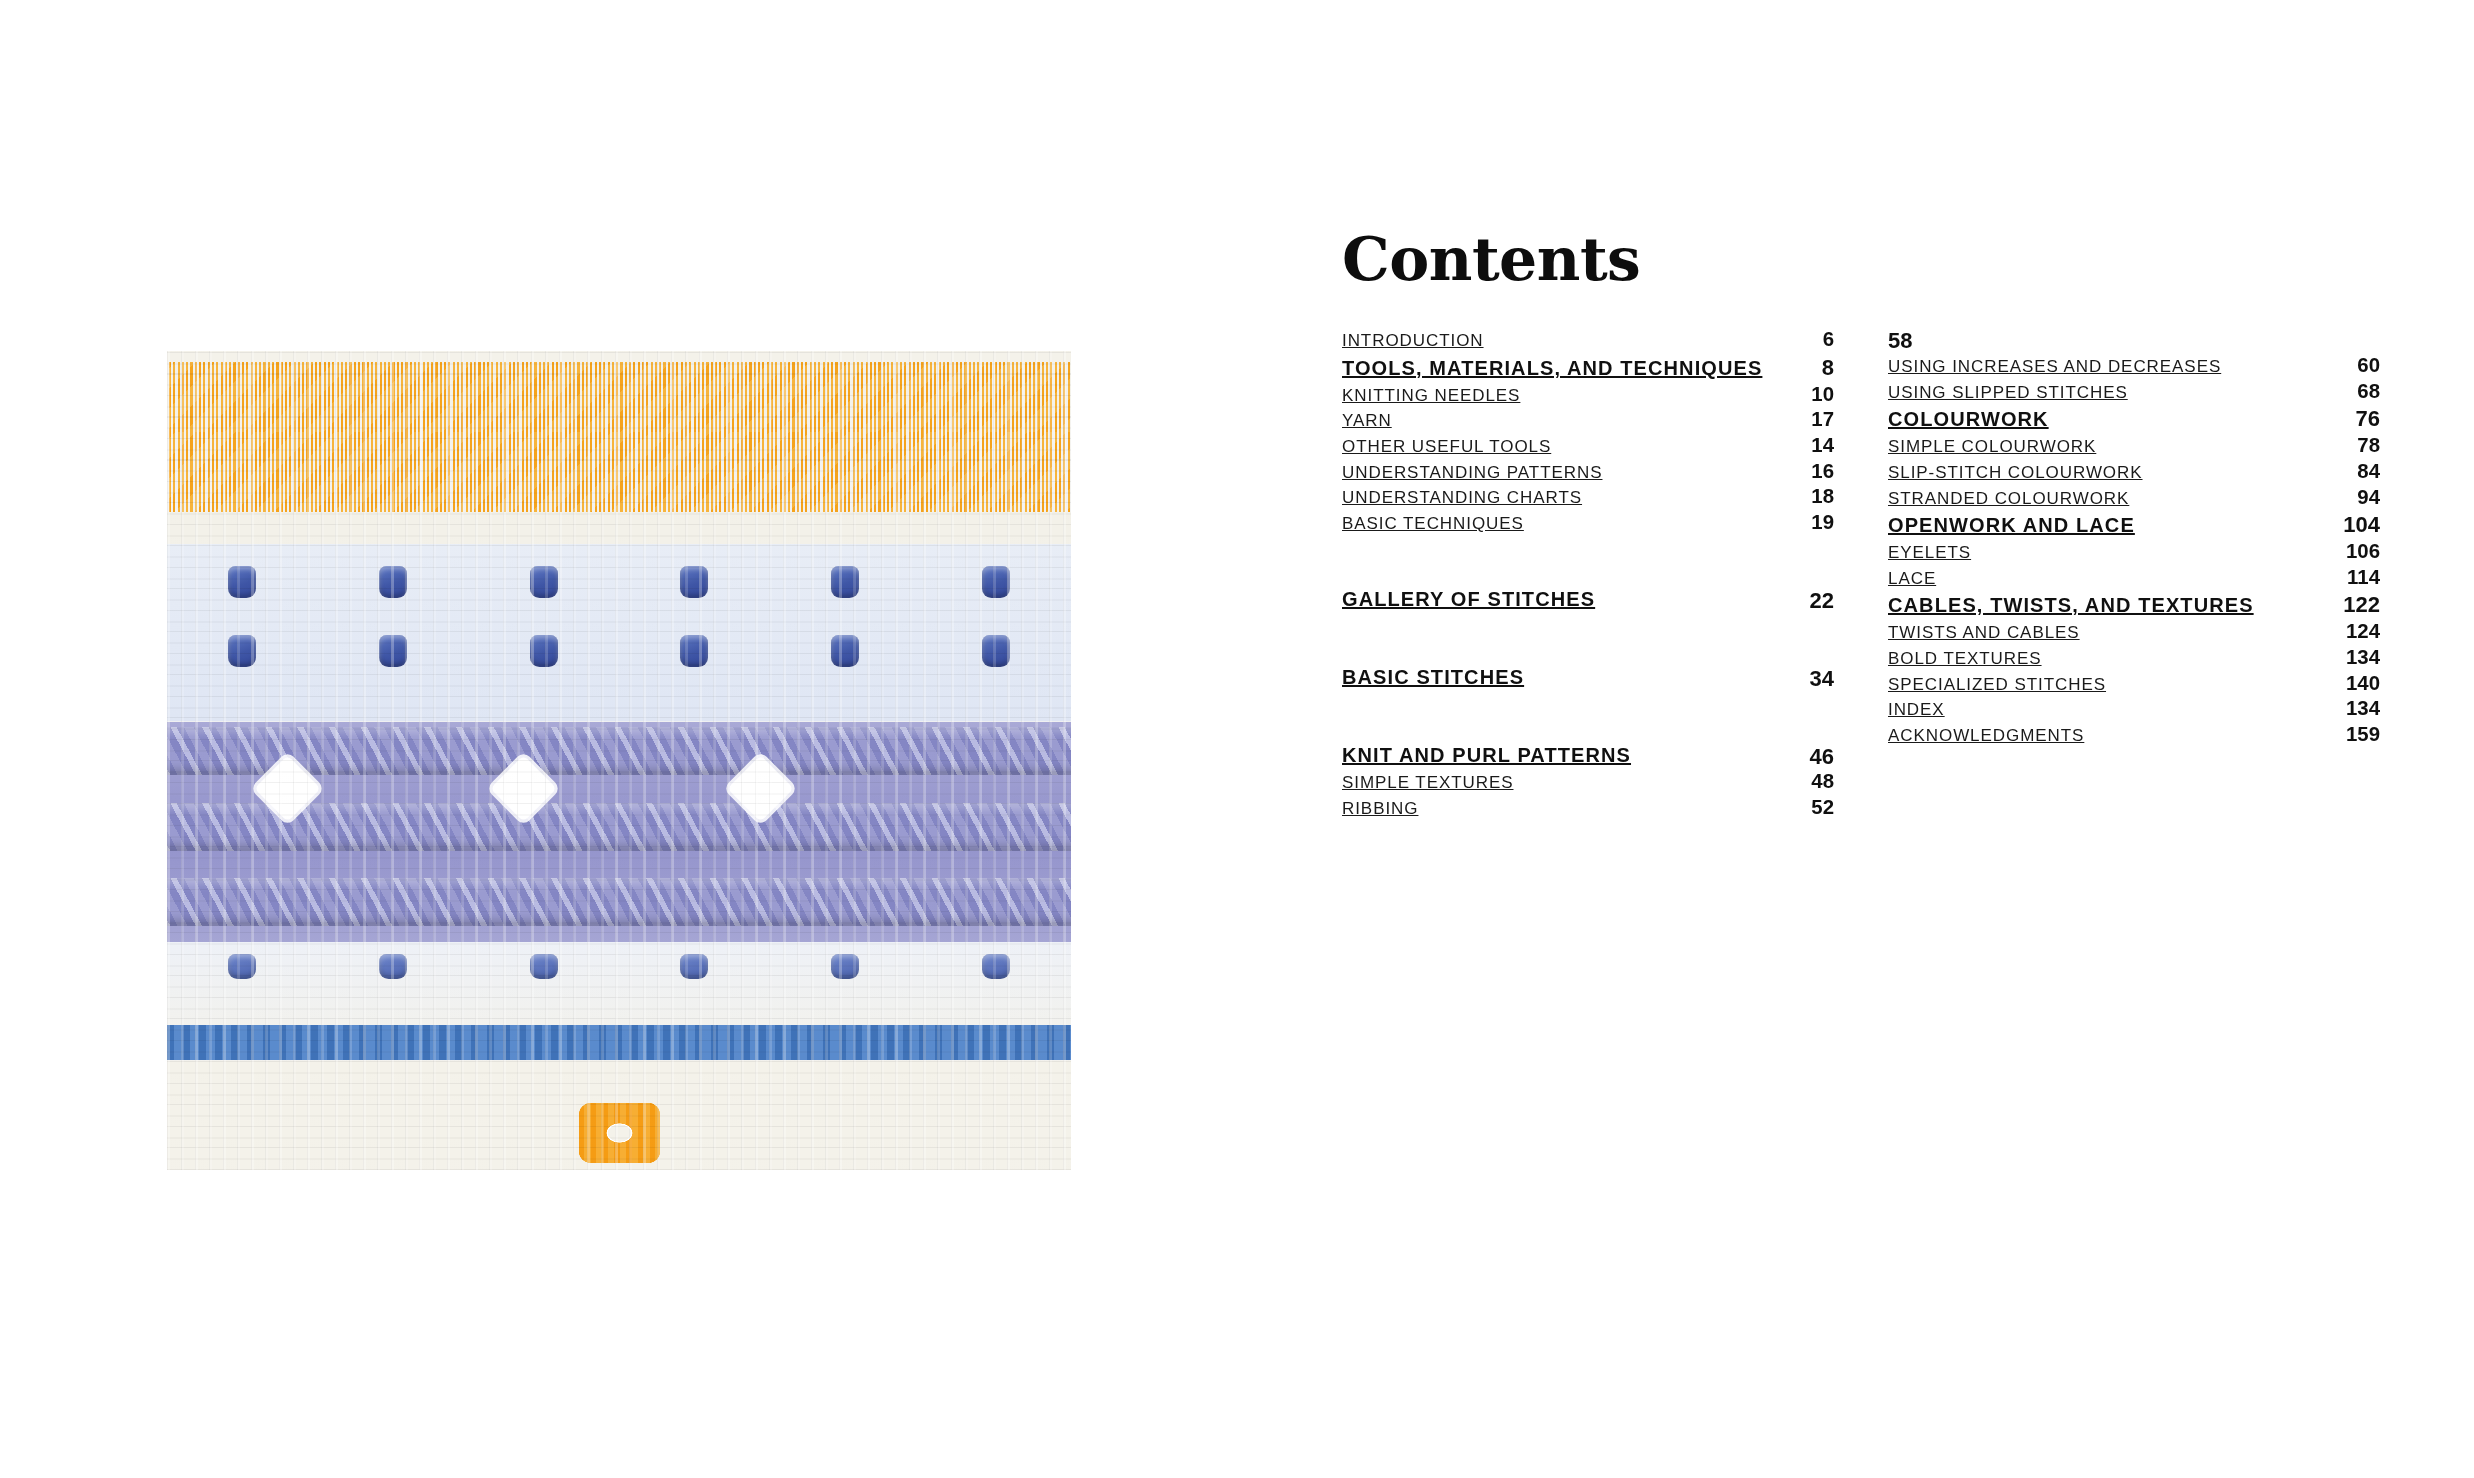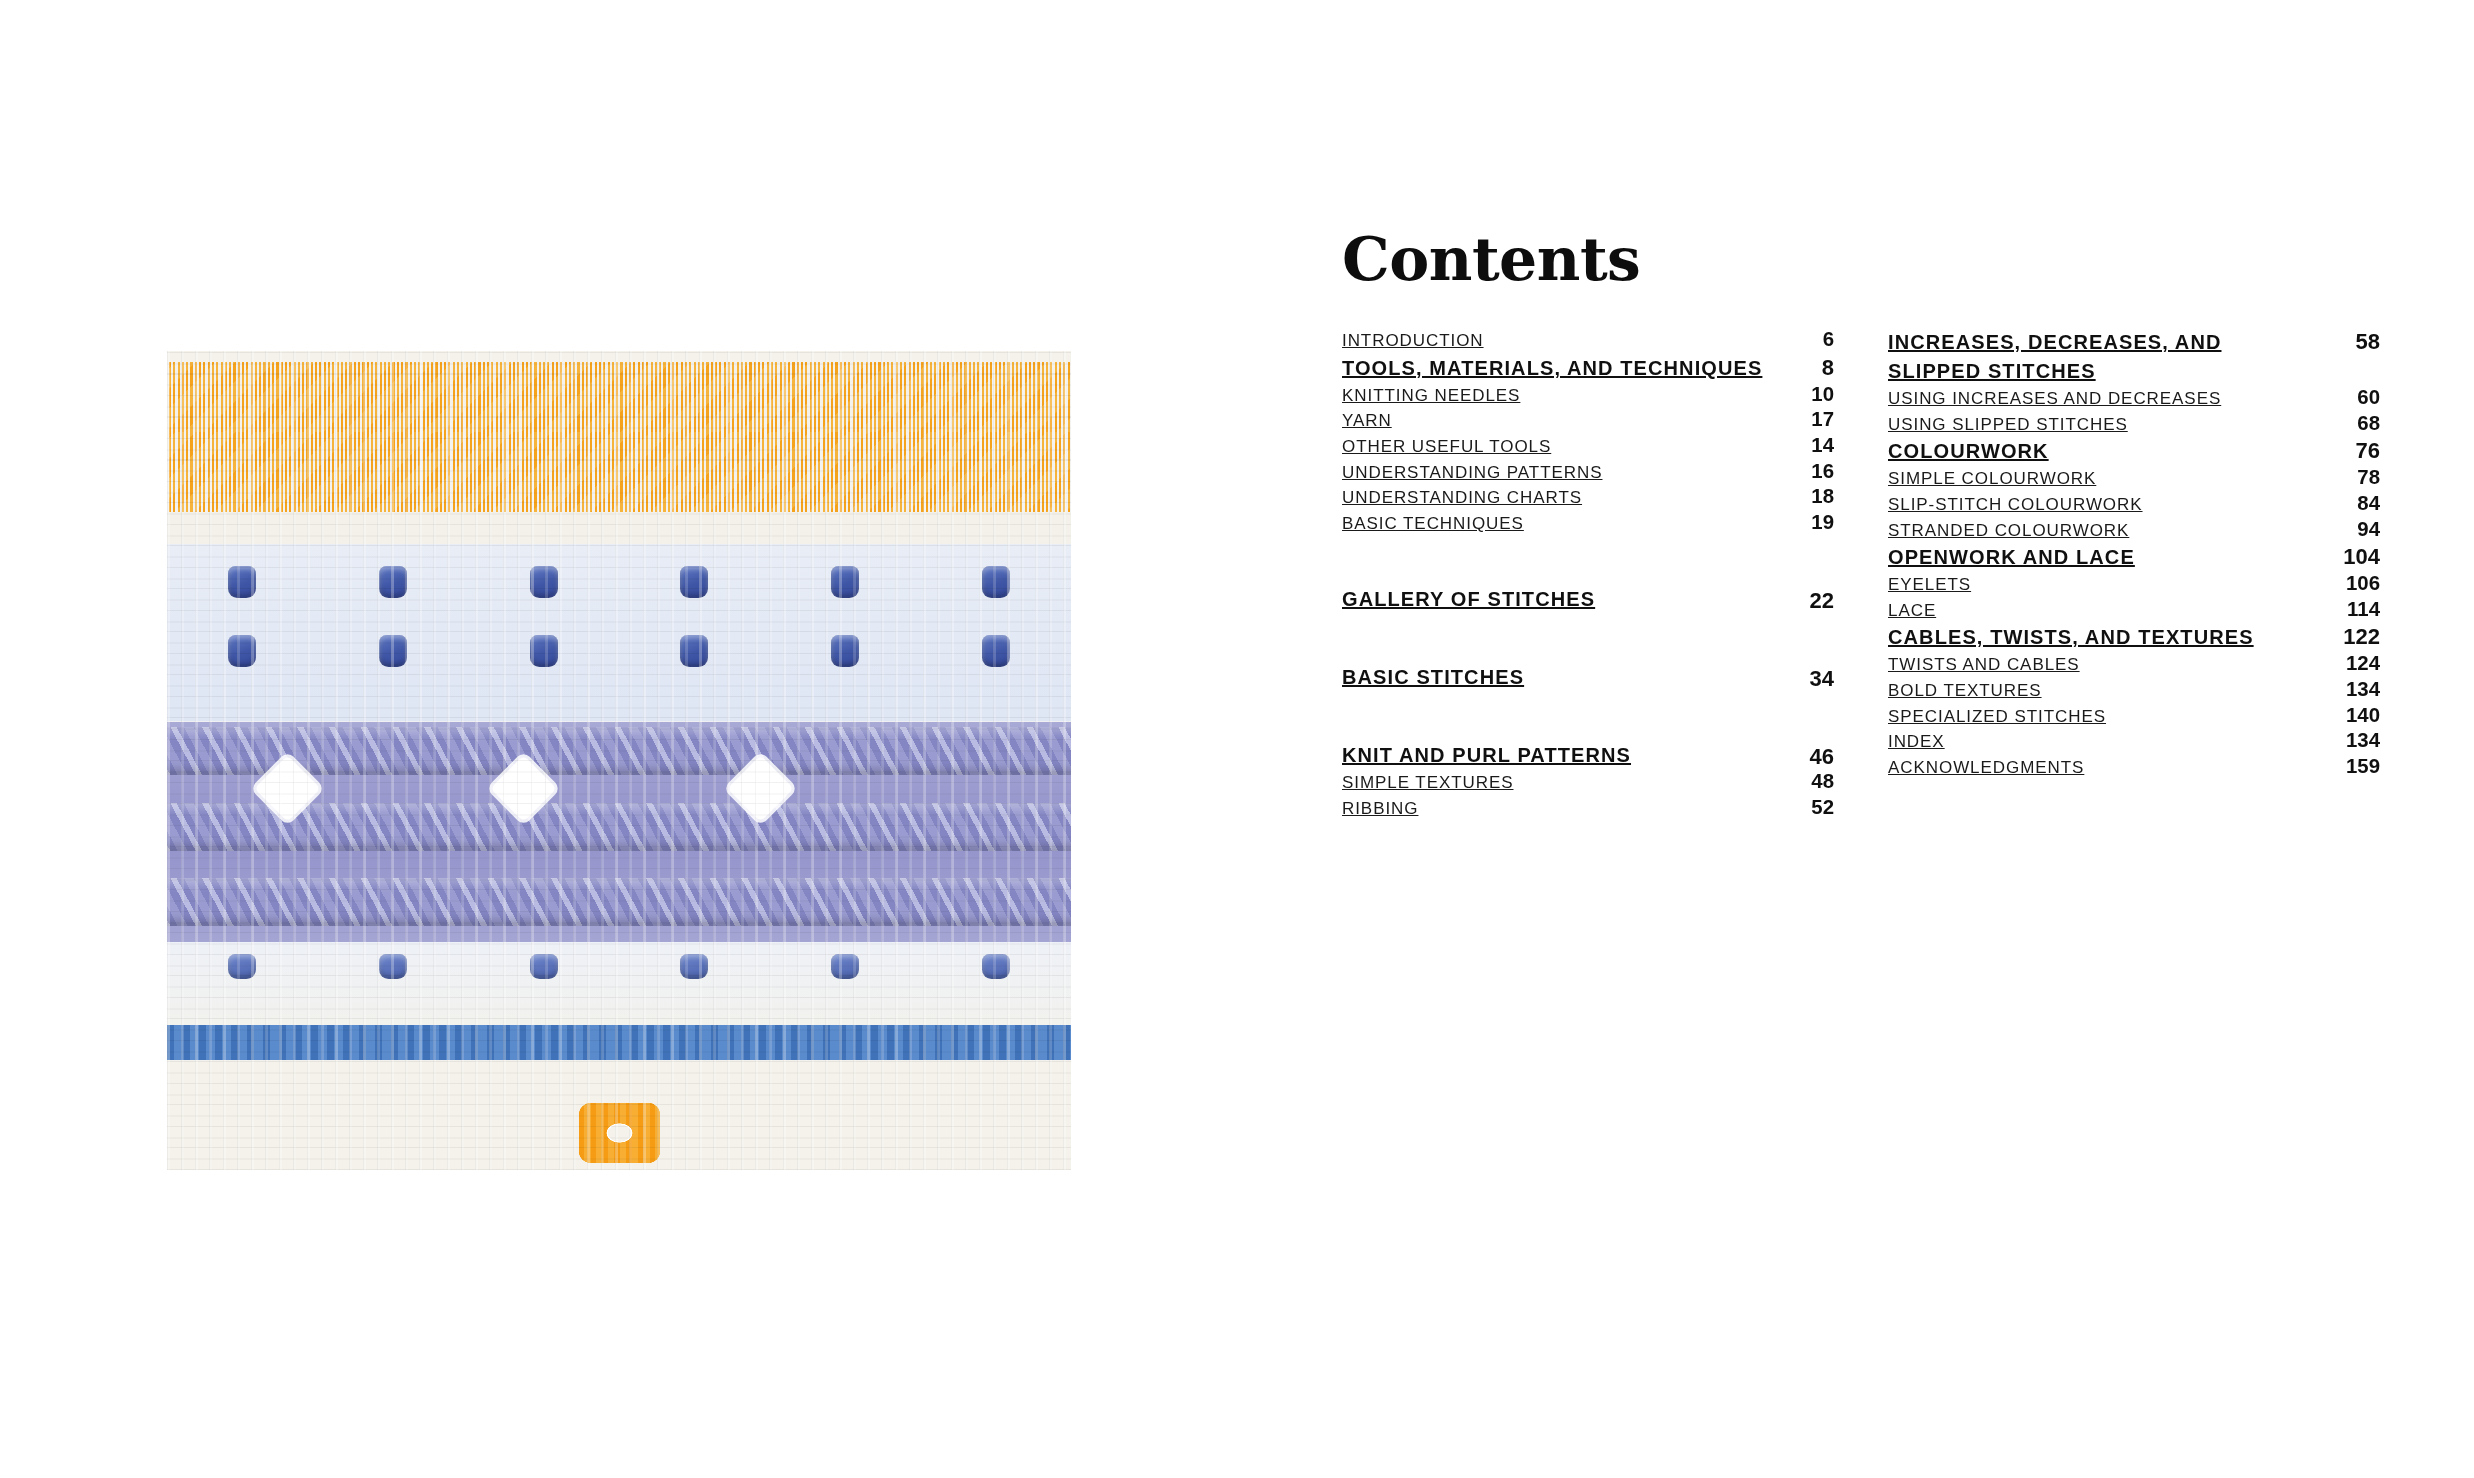--- a/index.html
+++ b/index.html
@@ -342,22 +342,20 @@
             <span class="toc-label">SIMPLE TEXTURES</span>
             <span class="toc-page">48</span>
           </div>
           <div class="toc-row lvl-entry sp-1">
             <span class="toc-label">RIBBING</span>
             <span class="toc-page">52</span>
           </div>
         </div>
       <div class="toc-col" id="col-1">
           <div class="toc-row lvl-section sp-0">
-            <span class="toc-label">INCREASES, DECREASES, AND
-SLIPPED STITCHES</span>
             <span class="toc-page">58</span>
           </div>
           <div class="toc-row lvl-entry sp-1">
             <span class="toc-label">USING INCREASES AND DECREASES</span>
             <span class="toc-page">60</span>
           </div>
           <div class="toc-row lvl-entry sp-1">
             <span class="toc-label">USING SLIPPED STITCHES</span>
             <span class="toc-page">68</span>
           </div>

